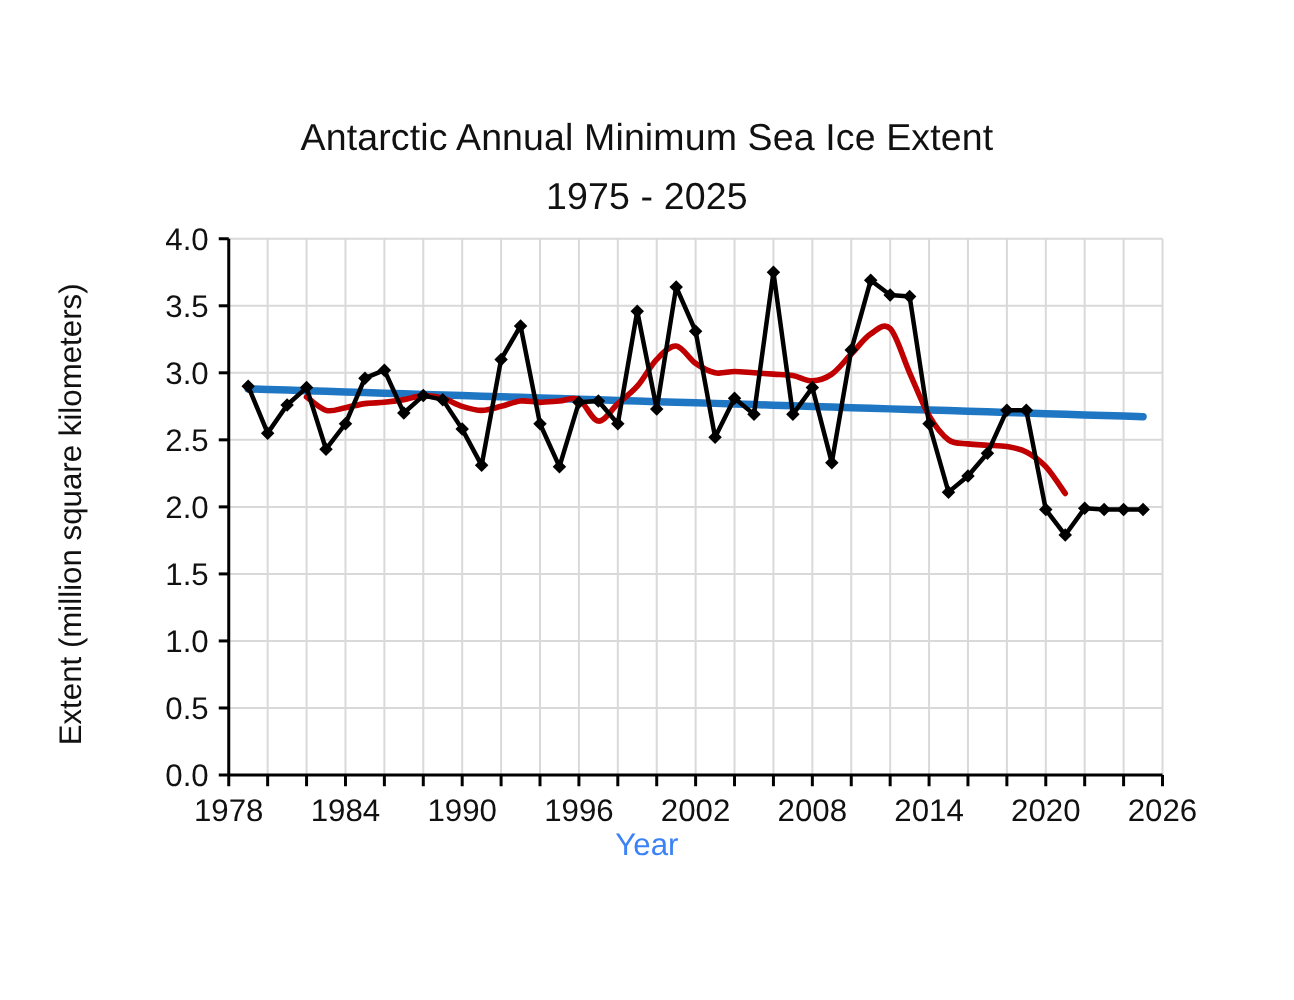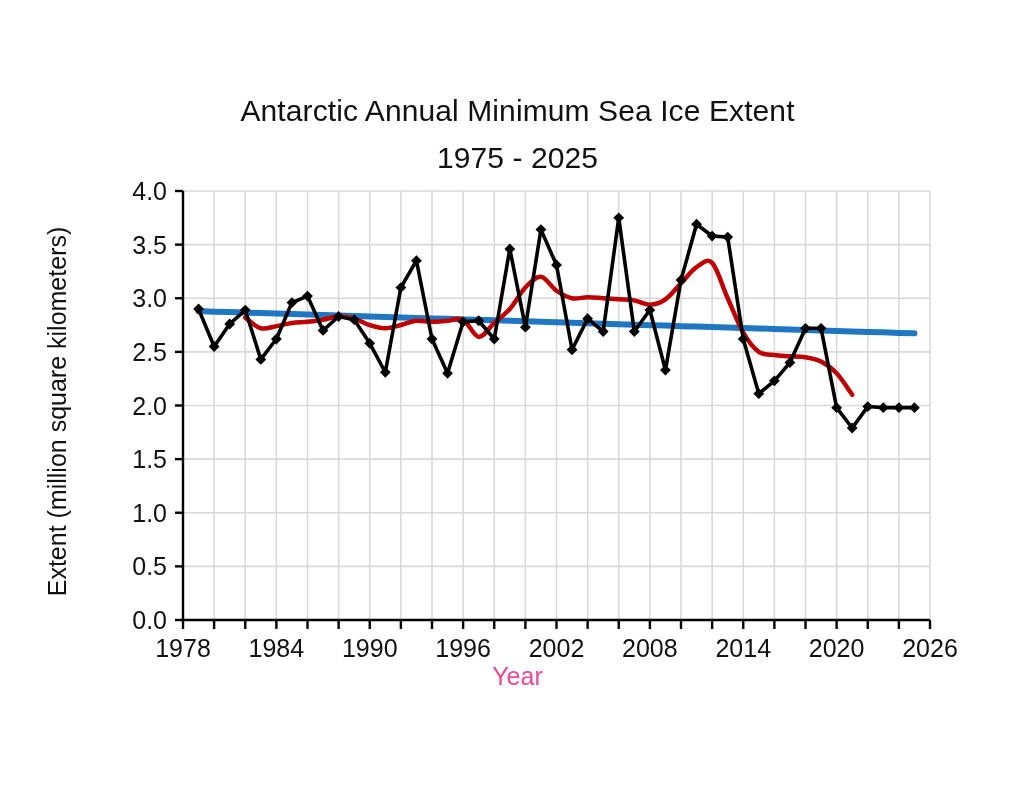--- a/index.html
+++ b/index.html
@@ -43,21 +43,21 @@
     font-size: 25px;
     color: #111111;
   }
   .x-axis-label {
     position: absolute;
     left: 0;
     top: 662px;
     width: 1035px;
     text-align: center;
     font-size: 25px;
-    color: #ec4899;
+    color: #3b82f6;
   }
   svg.plot {
     position: absolute;
     left: 0;
     top: 0;
   }
   .tick-text {
     font-family: "Liberation Sans", sans-serif;
     font-size: 25px;
     fill: #111111;

